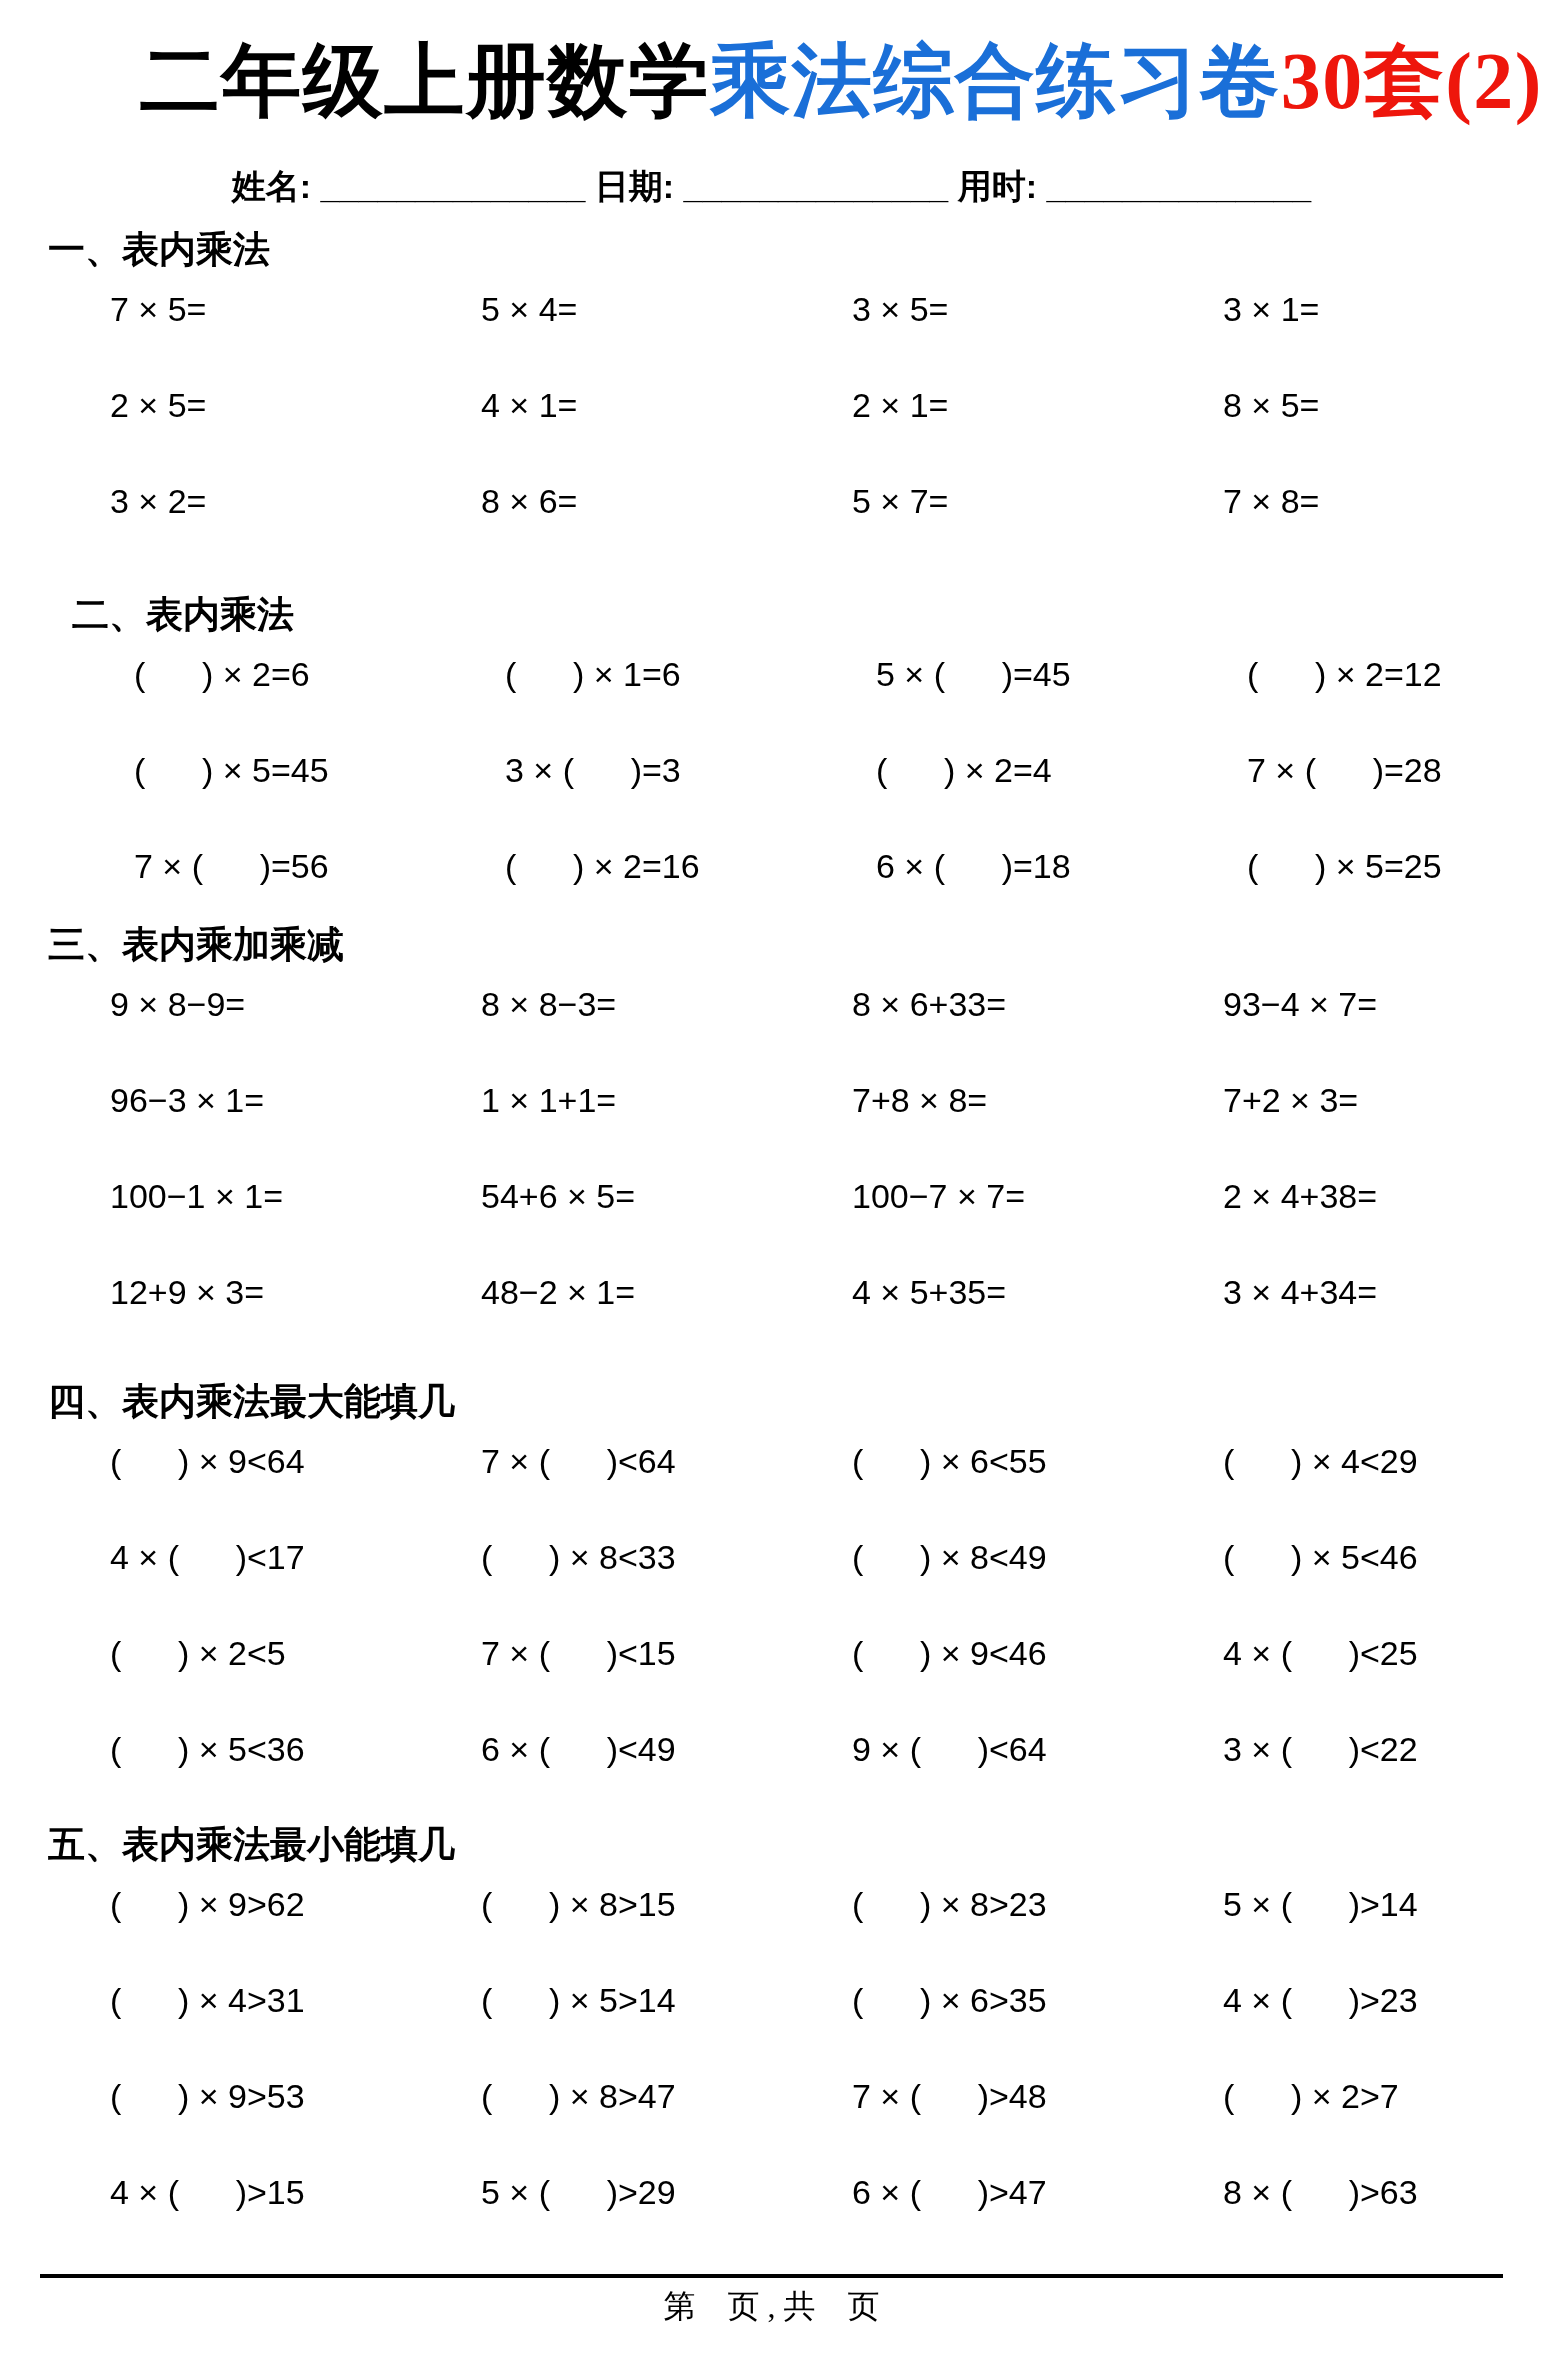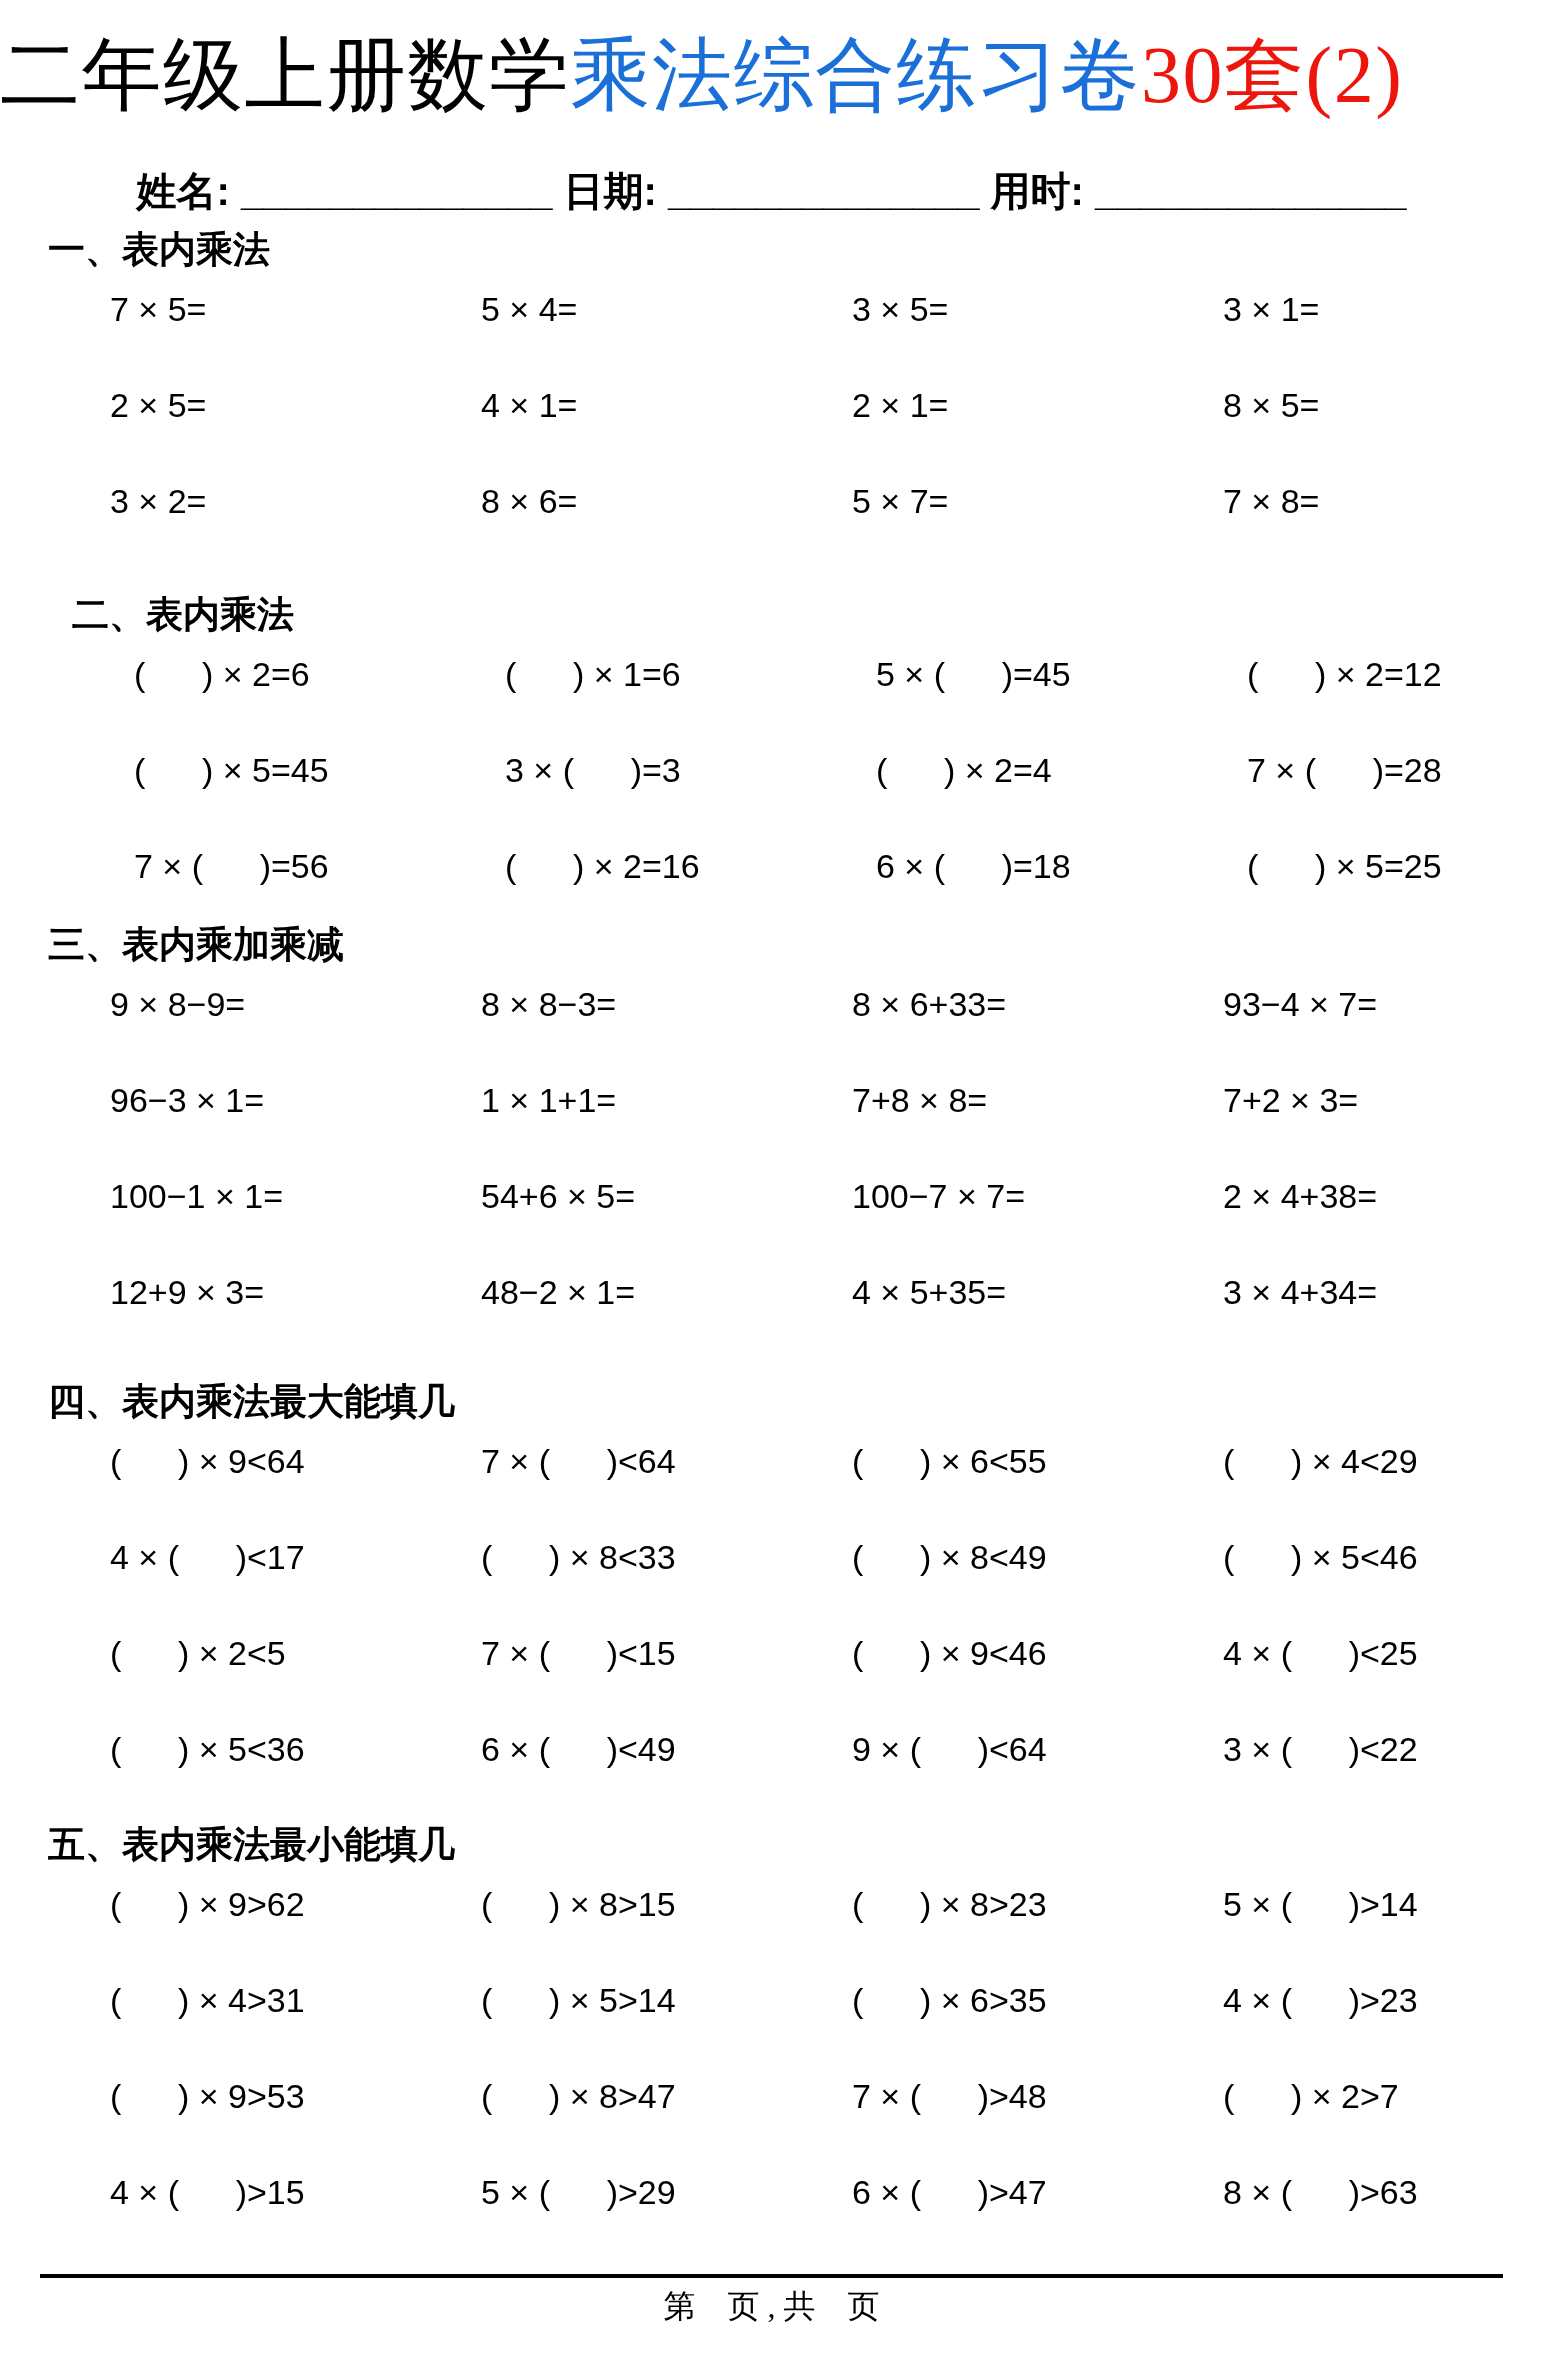--- a/index.html
+++ b/index.html
@@ -8,42 +8,42 @@
     width:1543px;
     height:2377px;
     background:#ffffff;
     color:#000;
     font-family:"Liberation Sans", sans-serif;
     overflow:hidden;
   }
   
   .title{
     position:absolute;
-    top:25px;
+    top:31px;
     left:0;
     width:100%;
-    text-align:left;
+    text-align:right;
     font-family:"Liberation Serif", serif;
-    font-weight:normal;
+    font-weight:bold;
     font-size:80px;
     line-height:1.25;
     letter-spacing:1.5px;
     white-space:nowrap;
   }
   .t-blue{color:#1a6fd8;}
   .t-red{color:#ee160c;}
   
   .meta{
     position:absolute;
     top:164px;
     left:0;
     width:100%;
     text-align:center;
     font-weight:bold;
-    font-size:40px;
+    font-size:34px;
     white-space:pre;
   }
   
   .sec{position:absolute;left:0;width:100%;}
   .sec h2{
     margin:0 0 0 48px;
     font-size:37px;
     font-weight:bold;
     line-height:1.1;
   }

